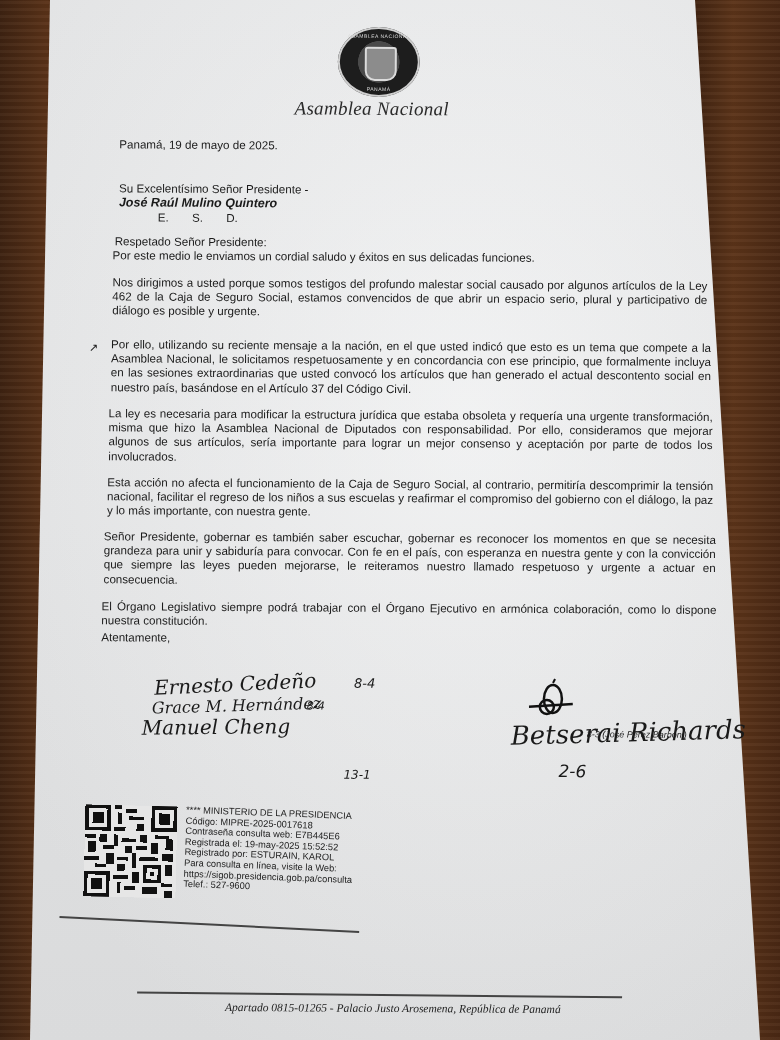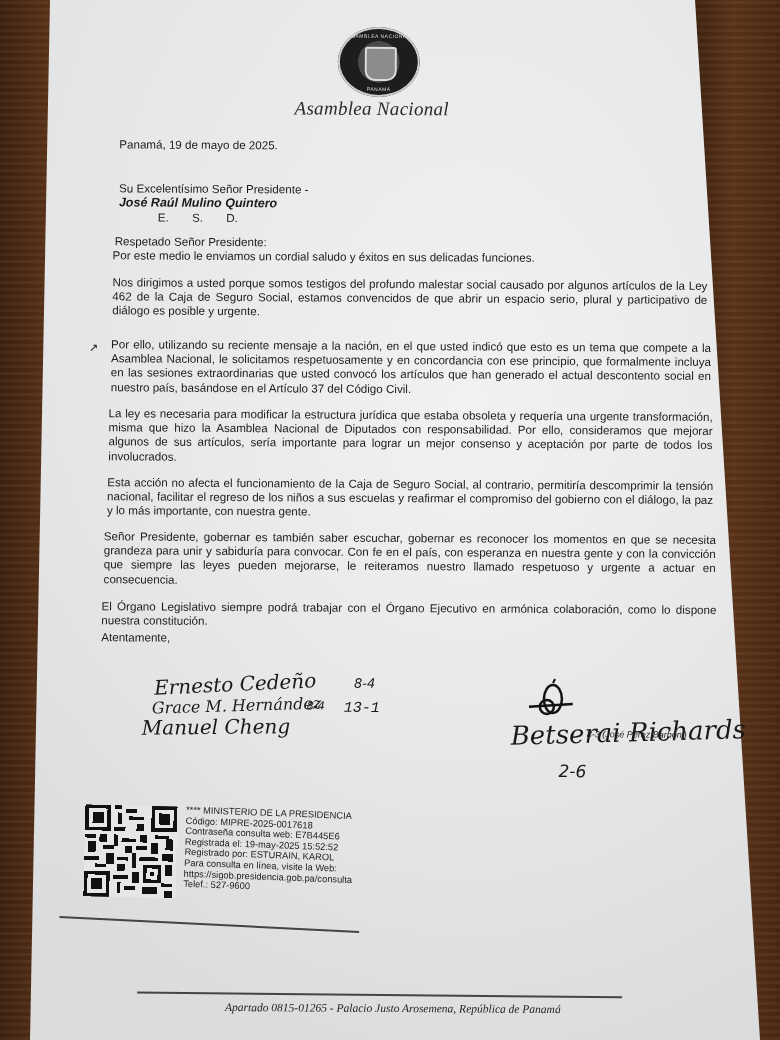--- a/index.html
+++ b/index.html
@@ -82,21 +82,21 @@
   <div class="p b6">Señor Presidente, gobernar es también saber escuchar, gobernar es reconocer los momentos en que se necesita grandeza para unir y sabiduría para convocar. Con fe en el país, con esperanza en nuestra gente y con la convicción que siempre las leyes pueden mejorarse, le reiteramos nuestro llamado respetuoso y urgente a actuar en consecuencia.</div>
   <div class="p b7">El Órgano Legislativo siempre podrá trabajar con el Órgano Ejecutivo en armónica colaboración, como lo dispone nuestra constitución.</div>
 
   <div class="p closing">Atentamente,</div>
 
   <div class="sig sig1">Ernesto Cedeño</div>
   <div class="sig-num" style="left:355px;top:676px;">8-4</div>
   <div class="sig sig2">Grace M. Hernández</div>
   <div class="sig-num" style="left:308px;top:700px;font-size:11px;">8-4</div>
   <div class="sig sig3">Manuel Cheng</div>
-  <div class="sig-num" style="left:345px;top:700px;font-size:15px;font-family:Liberation Mono, monospace;">13-1</div>
+  <div class="sig-num" style="left:345px;top:768px;font-size:12px;">13-1</div>
 
   <svg class="sig4-mark" viewBox="0 0 44 48">
     <ellipse cx="24" cy="22" rx="9" ry="14" fill="none" stroke="#111" stroke-width="2.5"></ellipse>
     <circle cx="18" cy="30" r="7" fill="none" stroke="#111" stroke-width="2.5"></circle>
     <line x1="0" y1="30" x2="44" y2="27" stroke="#111" stroke-width="2.5"></line>
     <line x1="24" y1="6" x2="26" y2="2" stroke="#111" stroke-width="2"></line>
   </svg>
   <div class="sig4-note">
     <span>8-3</span>
     <span>(José Pérez Barboni)</span>

